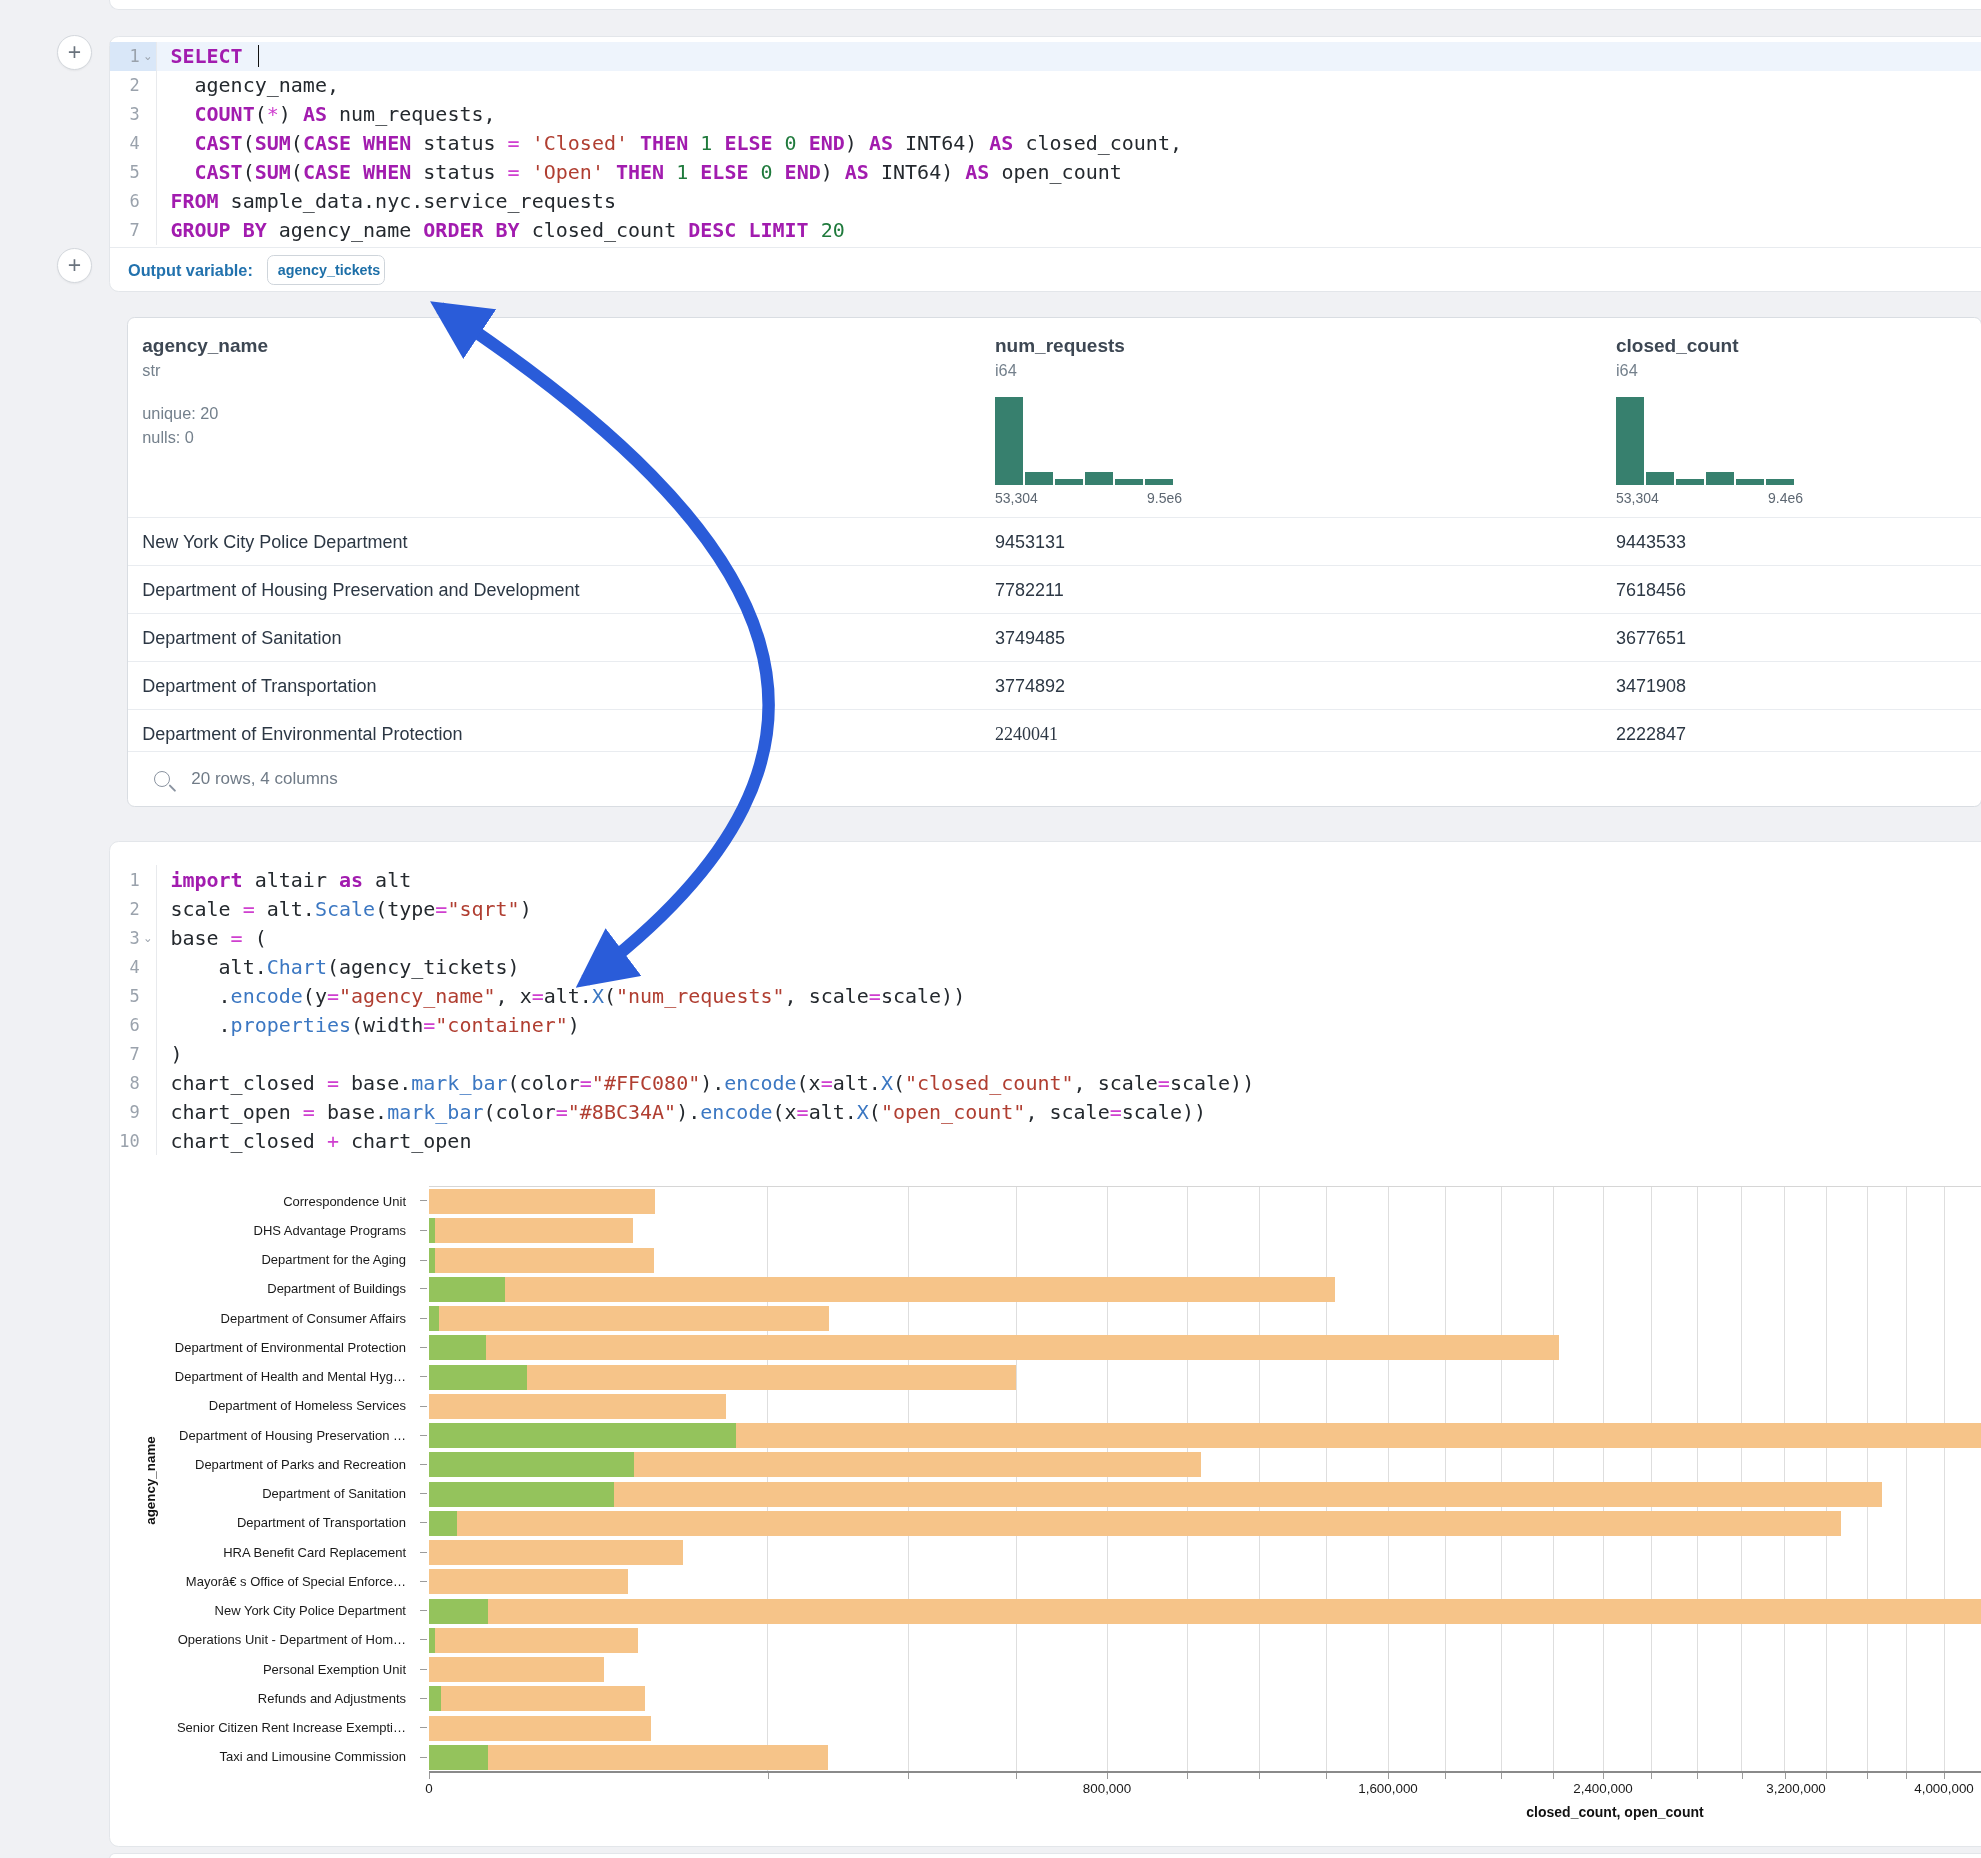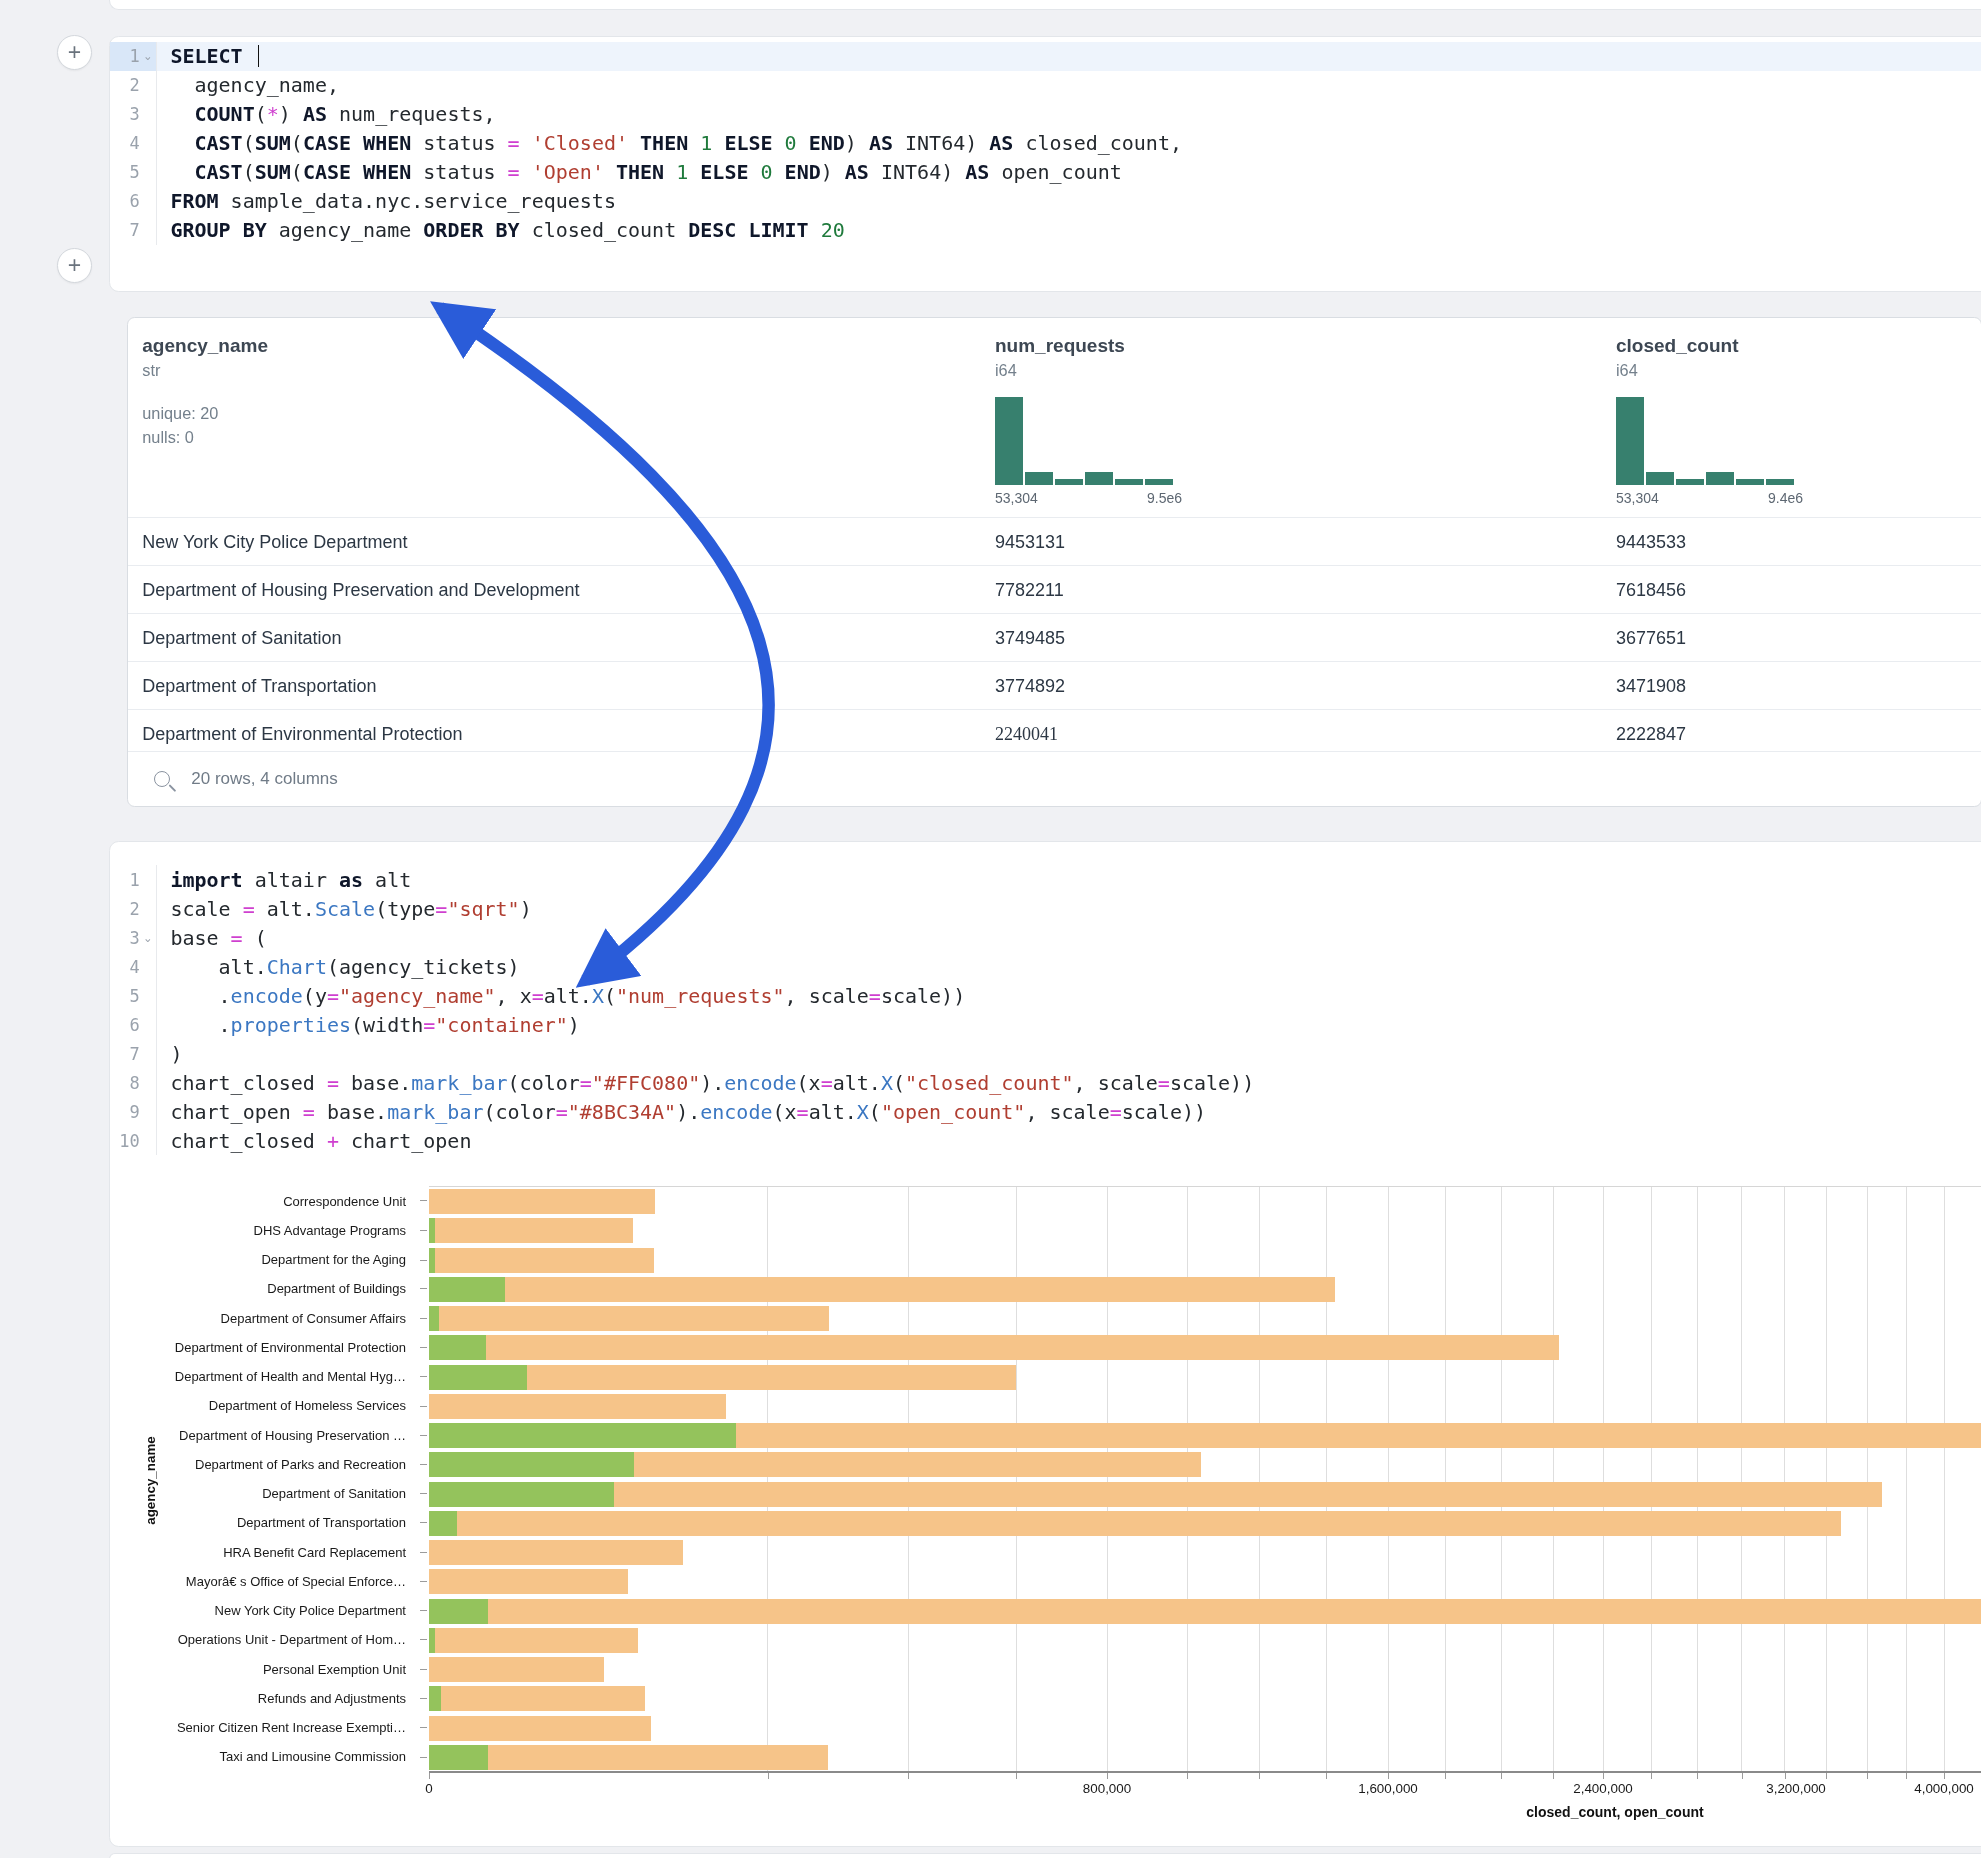--- a/index.html
+++ b/index.html
@@ -21,21 +21,21 @@
   #sql-editor{top:4.8px} #py-editor{top:23px}
   .cline{display:flex;height:29px;align-items:center}
   .cline.active{background:#eef4fc}
   .cline.active .gutter{background:#d9e7f8}
   .gutter{flex:0 0 46px;height:100%;display:flex;align-items:center;justify-content:flex-end;
           color:#9aa2ac;font-size:17px}
   .lnum{text-align:right}
   .chev{width:16.3px;font-size:11.5px;color:#9aa2ac;text-align:center;font-family:"Liberation Sans",sans-serif}
   .codetxt{flex:1;height:100%;display:flex;align-items:center;white-space:pre;
            border-left:1px solid #e8eaed;padding-left:13.4px;color:#24292e}
-  .tk-kw{color:#0f172a;font-weight:bold}
+  .tk-kw{color:#a21caf;font-weight:bold}
   .tk-fn{color:#3b77c2}
   .tk-str{color:#b03e31}
   .tk-num{color:#1f7a3c}
   .tk-op{color:#cf3fcf}
   .caret{display:inline-block;width:1.9px;height:22px;background:#111;margin-left:2.9px}
 
   
   #output-row{position:absolute;left:0;right:0;top:210px;height:45px;border-top:1px solid #e8ebef;
               display:flex;align-items:center;padding-left:18px;box-sizing:border-box}
   #output-label{font-size:16.3px;font-weight:bold;color:#2272ae}
@@ -138,20 +138,26 @@
         <div class="codetxt"><span class="tk-kw">FROM</span><span class="tk-txt"> sample_data.nyc.service_requests</span></div>
       </div>
       <div class="cline">
         <div class="gutter">
           <span class="lnum">7</span>
           <span class="chev"></span>
         </div>
         <div class="codetxt"><span class="tk-kw">GROUP</span><span class="tk-txt"> </span><span class="tk-kw">BY</span><span class="tk-txt"> agency_name </span><span class="tk-kw">ORDER</span><span class="tk-txt"> </span><span class="tk-kw">BY</span><span class="tk-txt"> closed_count </span><span class="tk-kw">DESC</span><span class="tk-txt"> </span><span class="tk-kw">LIMIT</span><span class="tk-txt"> </span><span class="tk-num">20</span></div>
       </div>
     </div>
+  <div id="output-row">
+    <span id="output-label">Output variable:</span>
+    <span id="output-pill">
+      <span>agency_tickets</span>
+    </span>
+  </div>
 </div>
 
 <div id="table-card">
   <div id="table-headers">
       <div class="thead-col" style="left: 14.3px;">
         <div class="th-name">agency_name</div>
         <div class="th-type">str</div>
         <div class="th-stats">
           <div>unique: 20</div>
           <div>nulls: 0</div>

